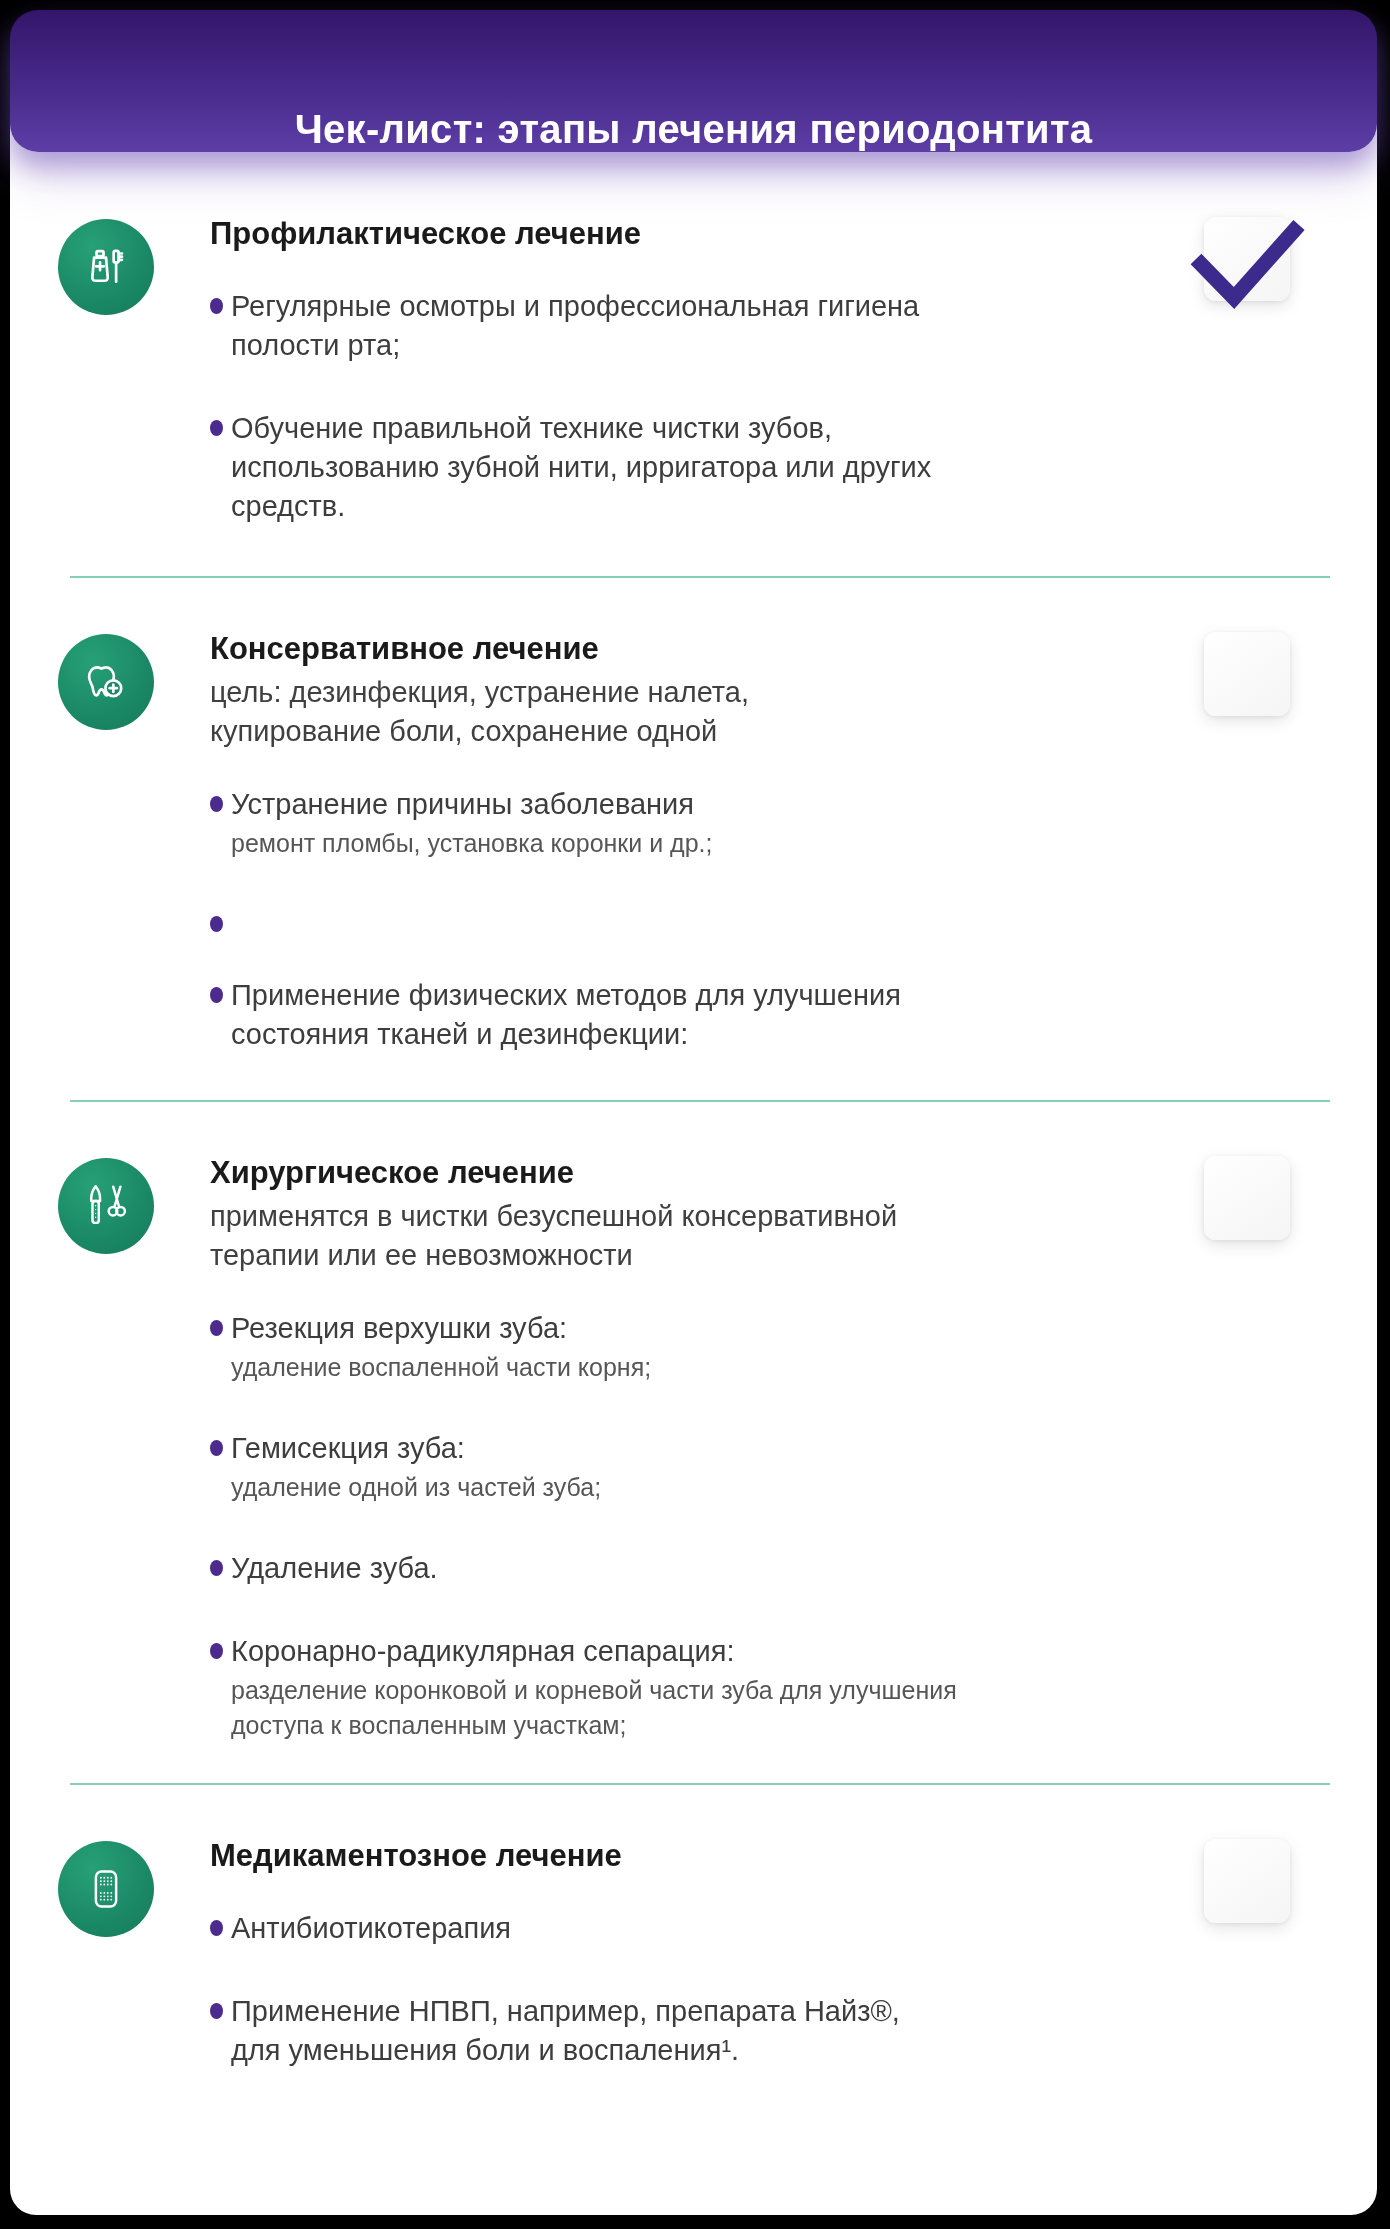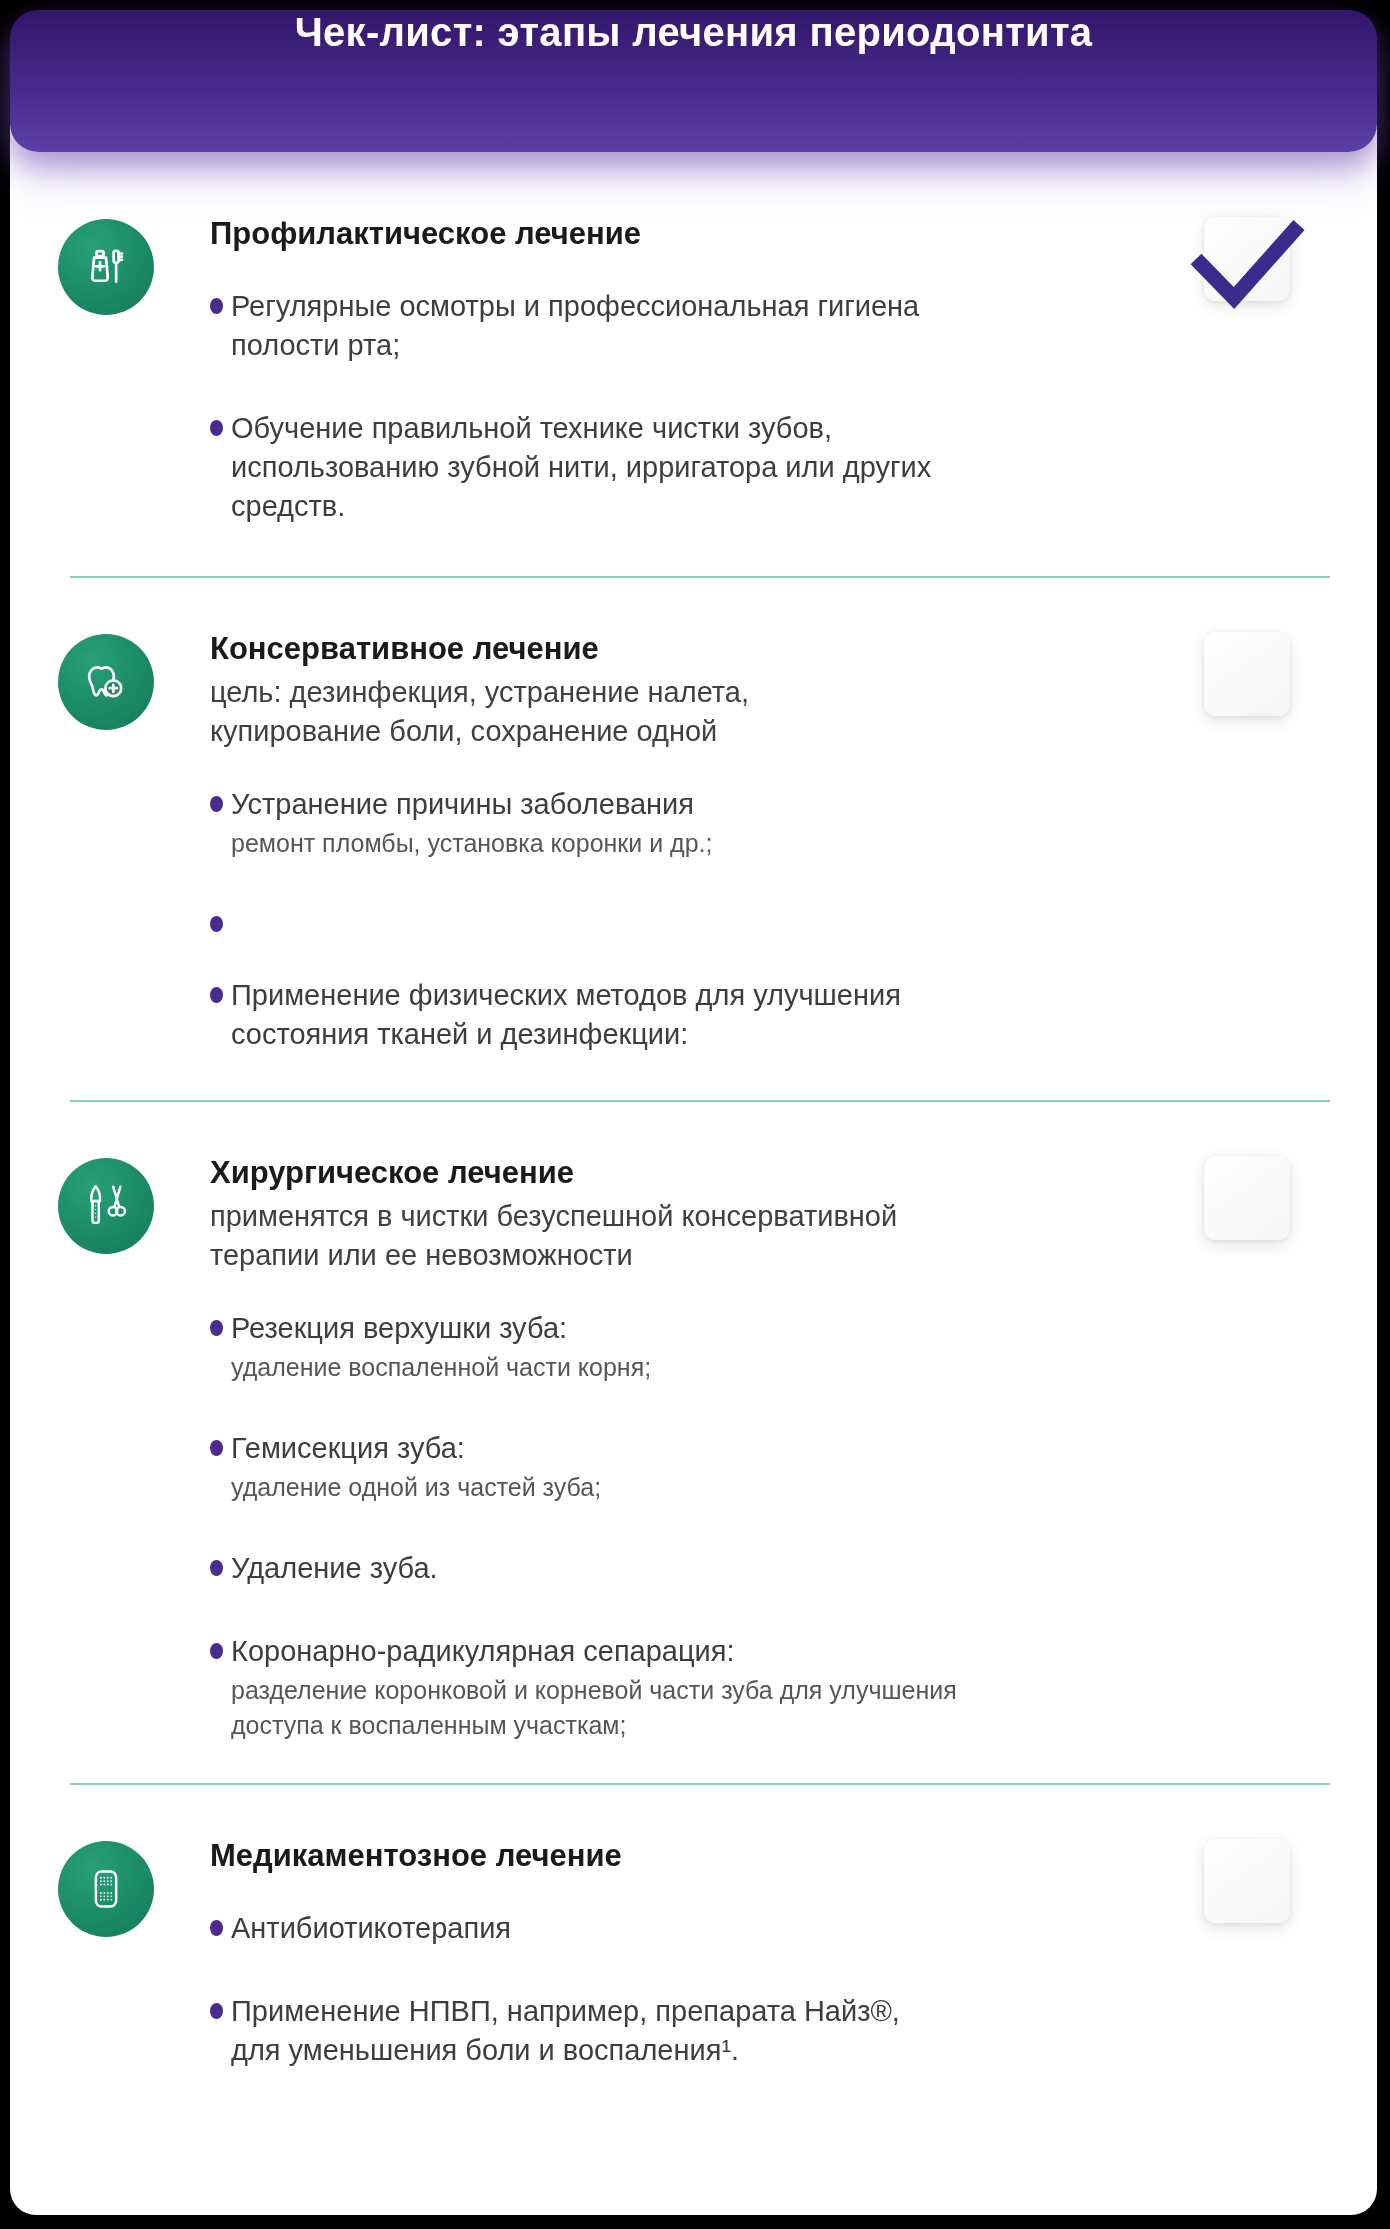--- a/index.html
+++ b/index.html
@@ -6,21 +6,21 @@
   html,body { background:#000; }
   body { font-family:"Liberation Sans", sans-serif; }
   .page { position:relative; width:1390px; height:2229px; background:#000; overflow:hidden; }
 
   .card { position:absolute; left:10px; right:13px; top:62px; bottom:14px;
           background:#fff; border-radius:26px; }
 
   .header { position:absolute; left:10px; right:13px; top:10px; height:142px;
             border-radius:28px;
             background:linear-gradient(180deg,#33166a 0%,#482a8b 55%,#5d3ea6 100%);
-            display:flex; align-items:flex-start; justify-content:center;
+            display:flex; align-items:flex-end; justify-content:center;
             box-shadow:0 14px 26px rgba(110,80,182,.45), 0 22px 48px rgba(110,80,182,.25);
             z-index:3; }
   .header h1 { color:#fff; font-size:40px; font-weight:700; letter-spacing:.3px; }
 
   .content { position:absolute; left:10px; right:13px; top:152px; bottom:14px;
              padding:63px 85px 6px 48px; z-index:2; }
 
   .section { display:flex; align-items:flex-start; }
   .icon-col { flex:0 0 152px; padding-top:4px; }
   .circle { width:96px; height:96px; border-radius:50%;

